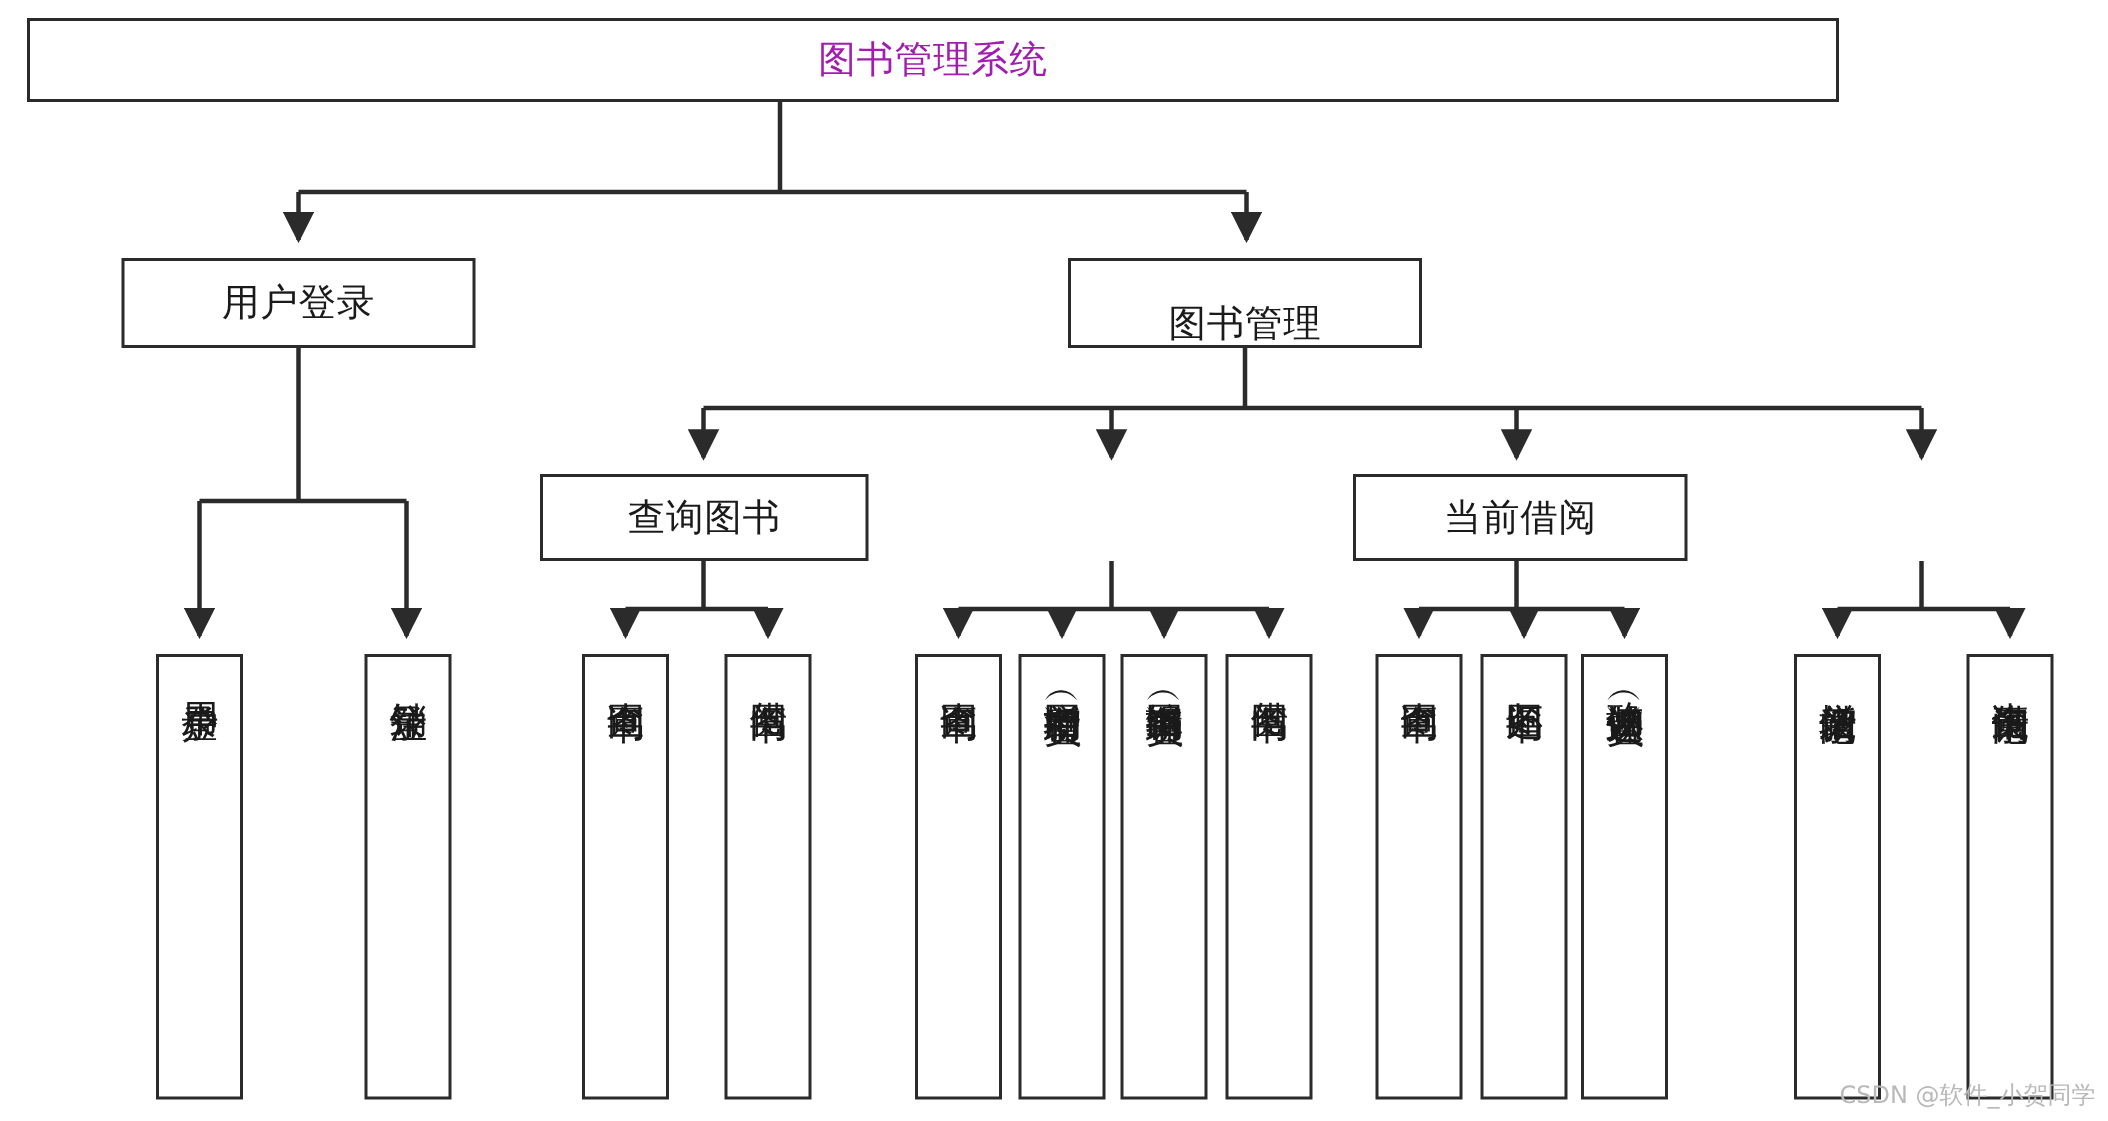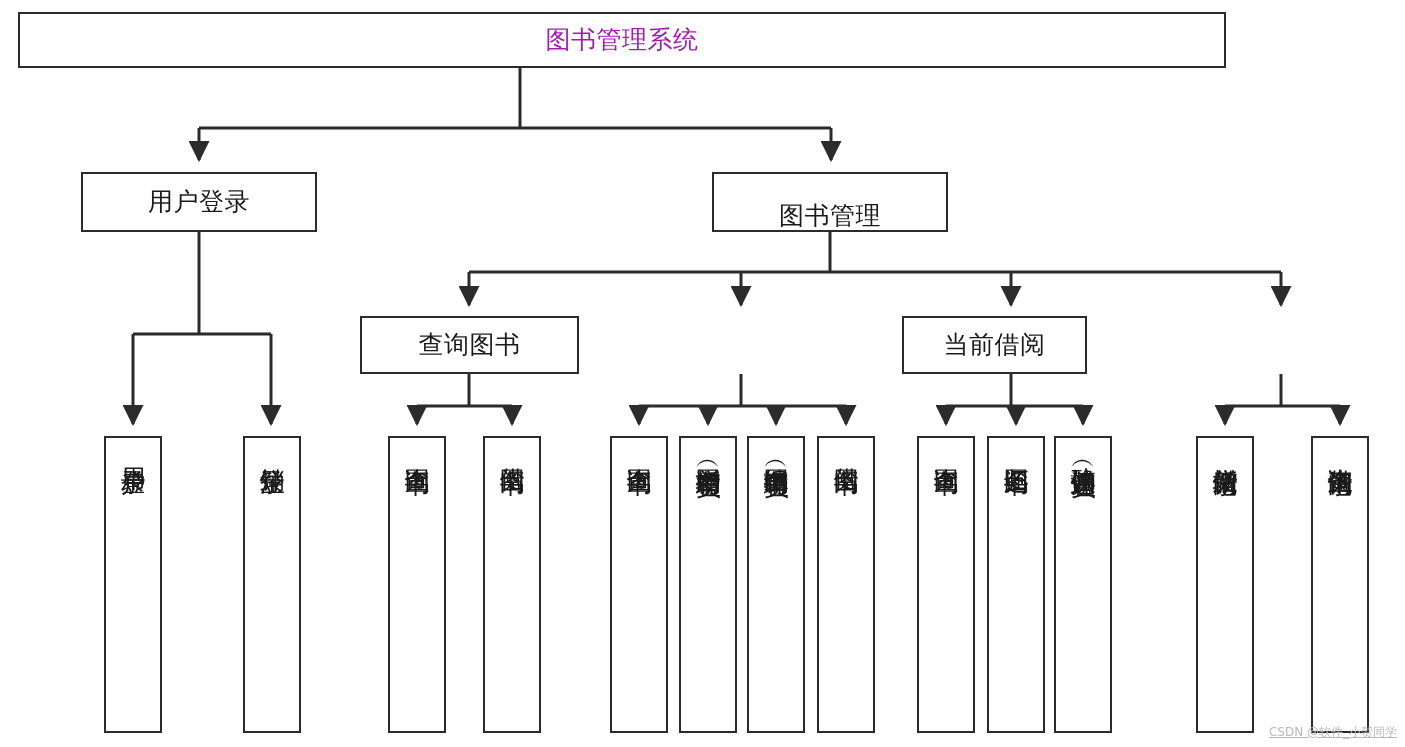--- a/index.html
+++ b/index.html
@@ -55,26 +55,25 @@
     text-orientation: upright;
     font-size: 25px;
     line-height: 1.1;
     letter-spacing: 1px;
     white-space: nowrap;
   }
   #watermark {
     position: absolute;
     right: 8px;
     bottom: 6px;
-    font-size: 12px;
+    font-size: 16px;
     color: #b9b9b9;
     z-index: 5;
     white-space: nowrap;
     font-family: "DejaVu Sans", "Liberation Sans", sans-serif;
-    text-decoration: underline;
   }
 </style>
 </head>
 <body style="background: rgb(255, 255, 255);">
 
 <div id="canvas">
 
   <svg id="wires" viewBox="0 0 1405 747" width="1405" height="747">
     <defs>
       <marker id="arrow" viewBox="0 0 10 10" refX="9" refY="5" markerWidth="7" markerHeight="7" orient="auto-start-reverse">
@@ -132,21 +131,21 @@
   <div class="node h" style="left: 81px; top: 172px; width: 236px; height: 60px; border-color: rgb(43, 43, 43); color: rgb(26, 26, 26);">
     <span class="label">用户登录</span>
   </div>
   <div class="node h" style="left: 712px; top: 172px; width: 236px; height: 60px; border-color: rgb(43, 43, 43); color: rgb(26, 26, 26); align-items: flex-end;">
     <span class="label">图书管理</span>
   </div>
 
   <div class="node h" style="left: 360px; top: 316px; width: 219px; height: 58px; border-color: rgb(43, 43, 43); color: rgb(26, 26, 26);">
     <span class="label">查询图书</span>
   </div>
-  <div class="node h" style="left: 902px; top: 316px; width: 185px; height: 58px; border-color: rgb(43, 43, 43); color: rgb(26, 26, 26);">
+  <div class="node h" style="left: 902px; top: 316px; width: 223px; height: 58px; border-color: rgb(43, 43, 43); color: rgb(26, 26, 26);">
     <span class="label">当前借阅</span>
   </div>
 
   <div class="node v" style="left: 104px; top: 436px; width: 58px; height: 297px; border-color: rgb(43, 43, 43); color: rgb(26, 26, 26);">
     <span class="label">用户登录</span>
   </div>
   <div class="node v" style="left: 243px; top: 436px; width: 58px; height: 297px; border-color: rgb(43, 43, 43); color: rgb(26, 26, 26);">
     <span class="label">注销登录</span>
   </div>
   <div class="node v" style="left: 388px; top: 436px; width: 58px; height: 297px; border-color: rgb(43, 43, 43); color: rgb(26, 26, 26);">

